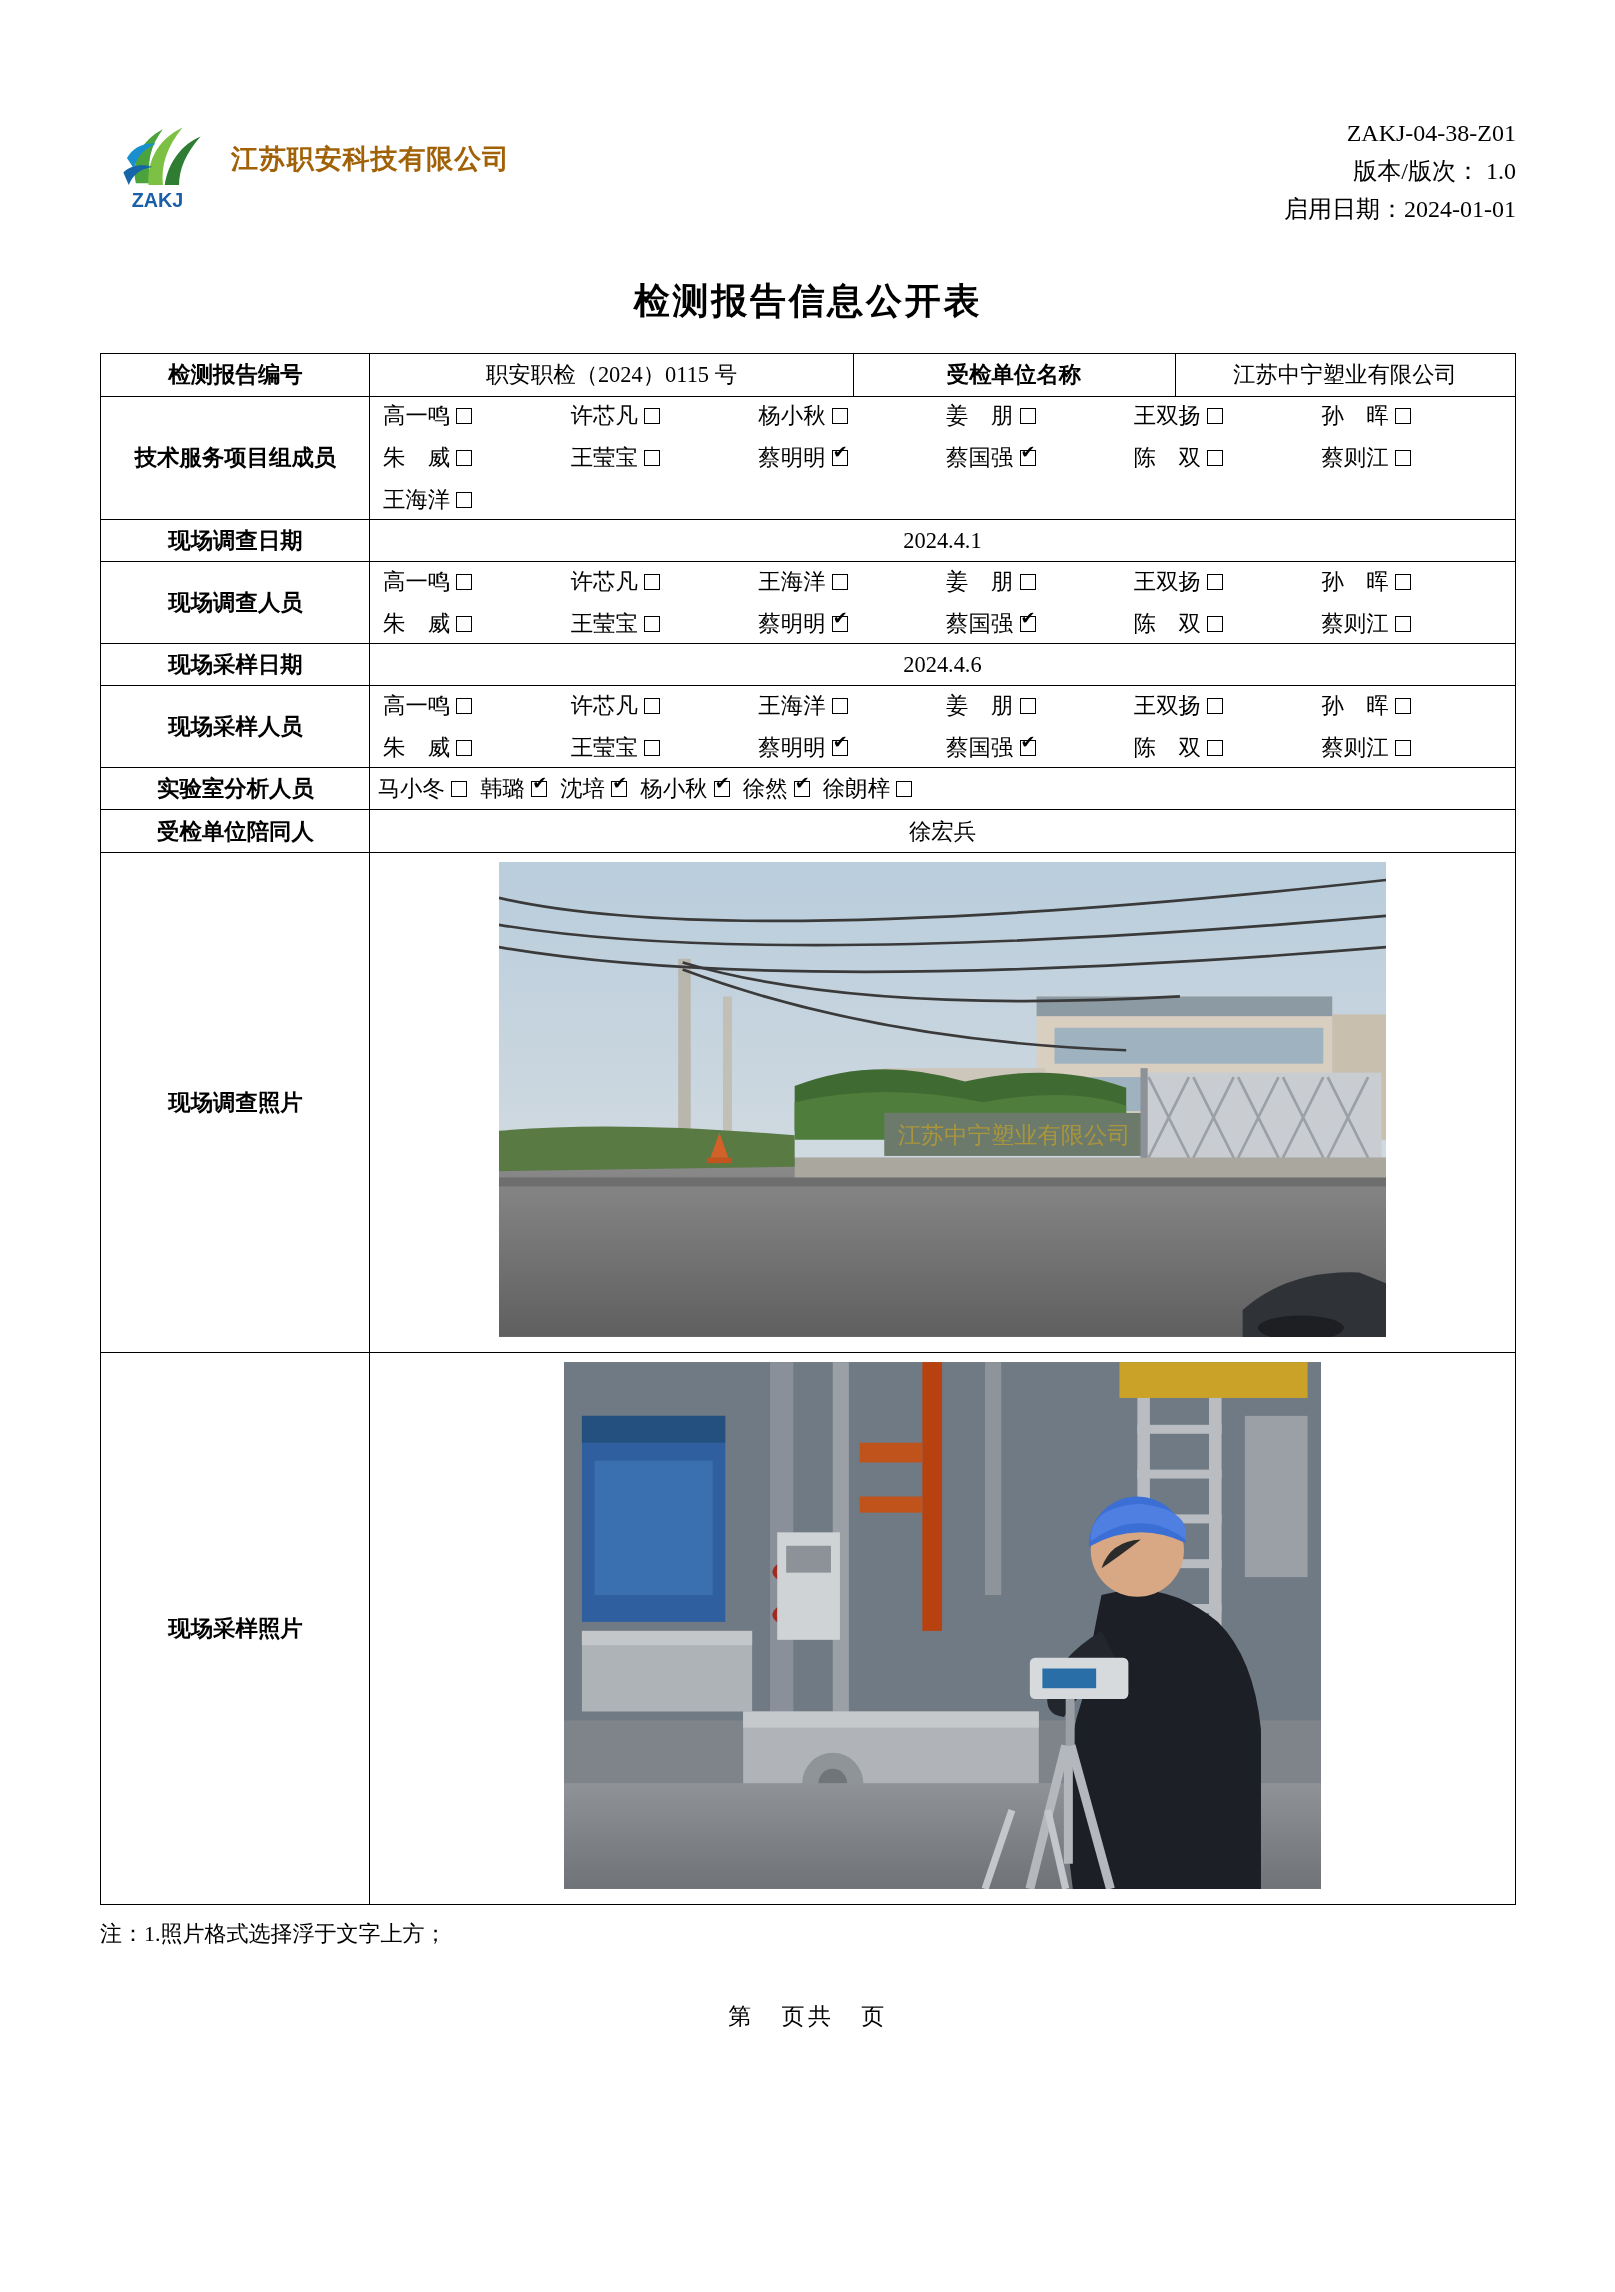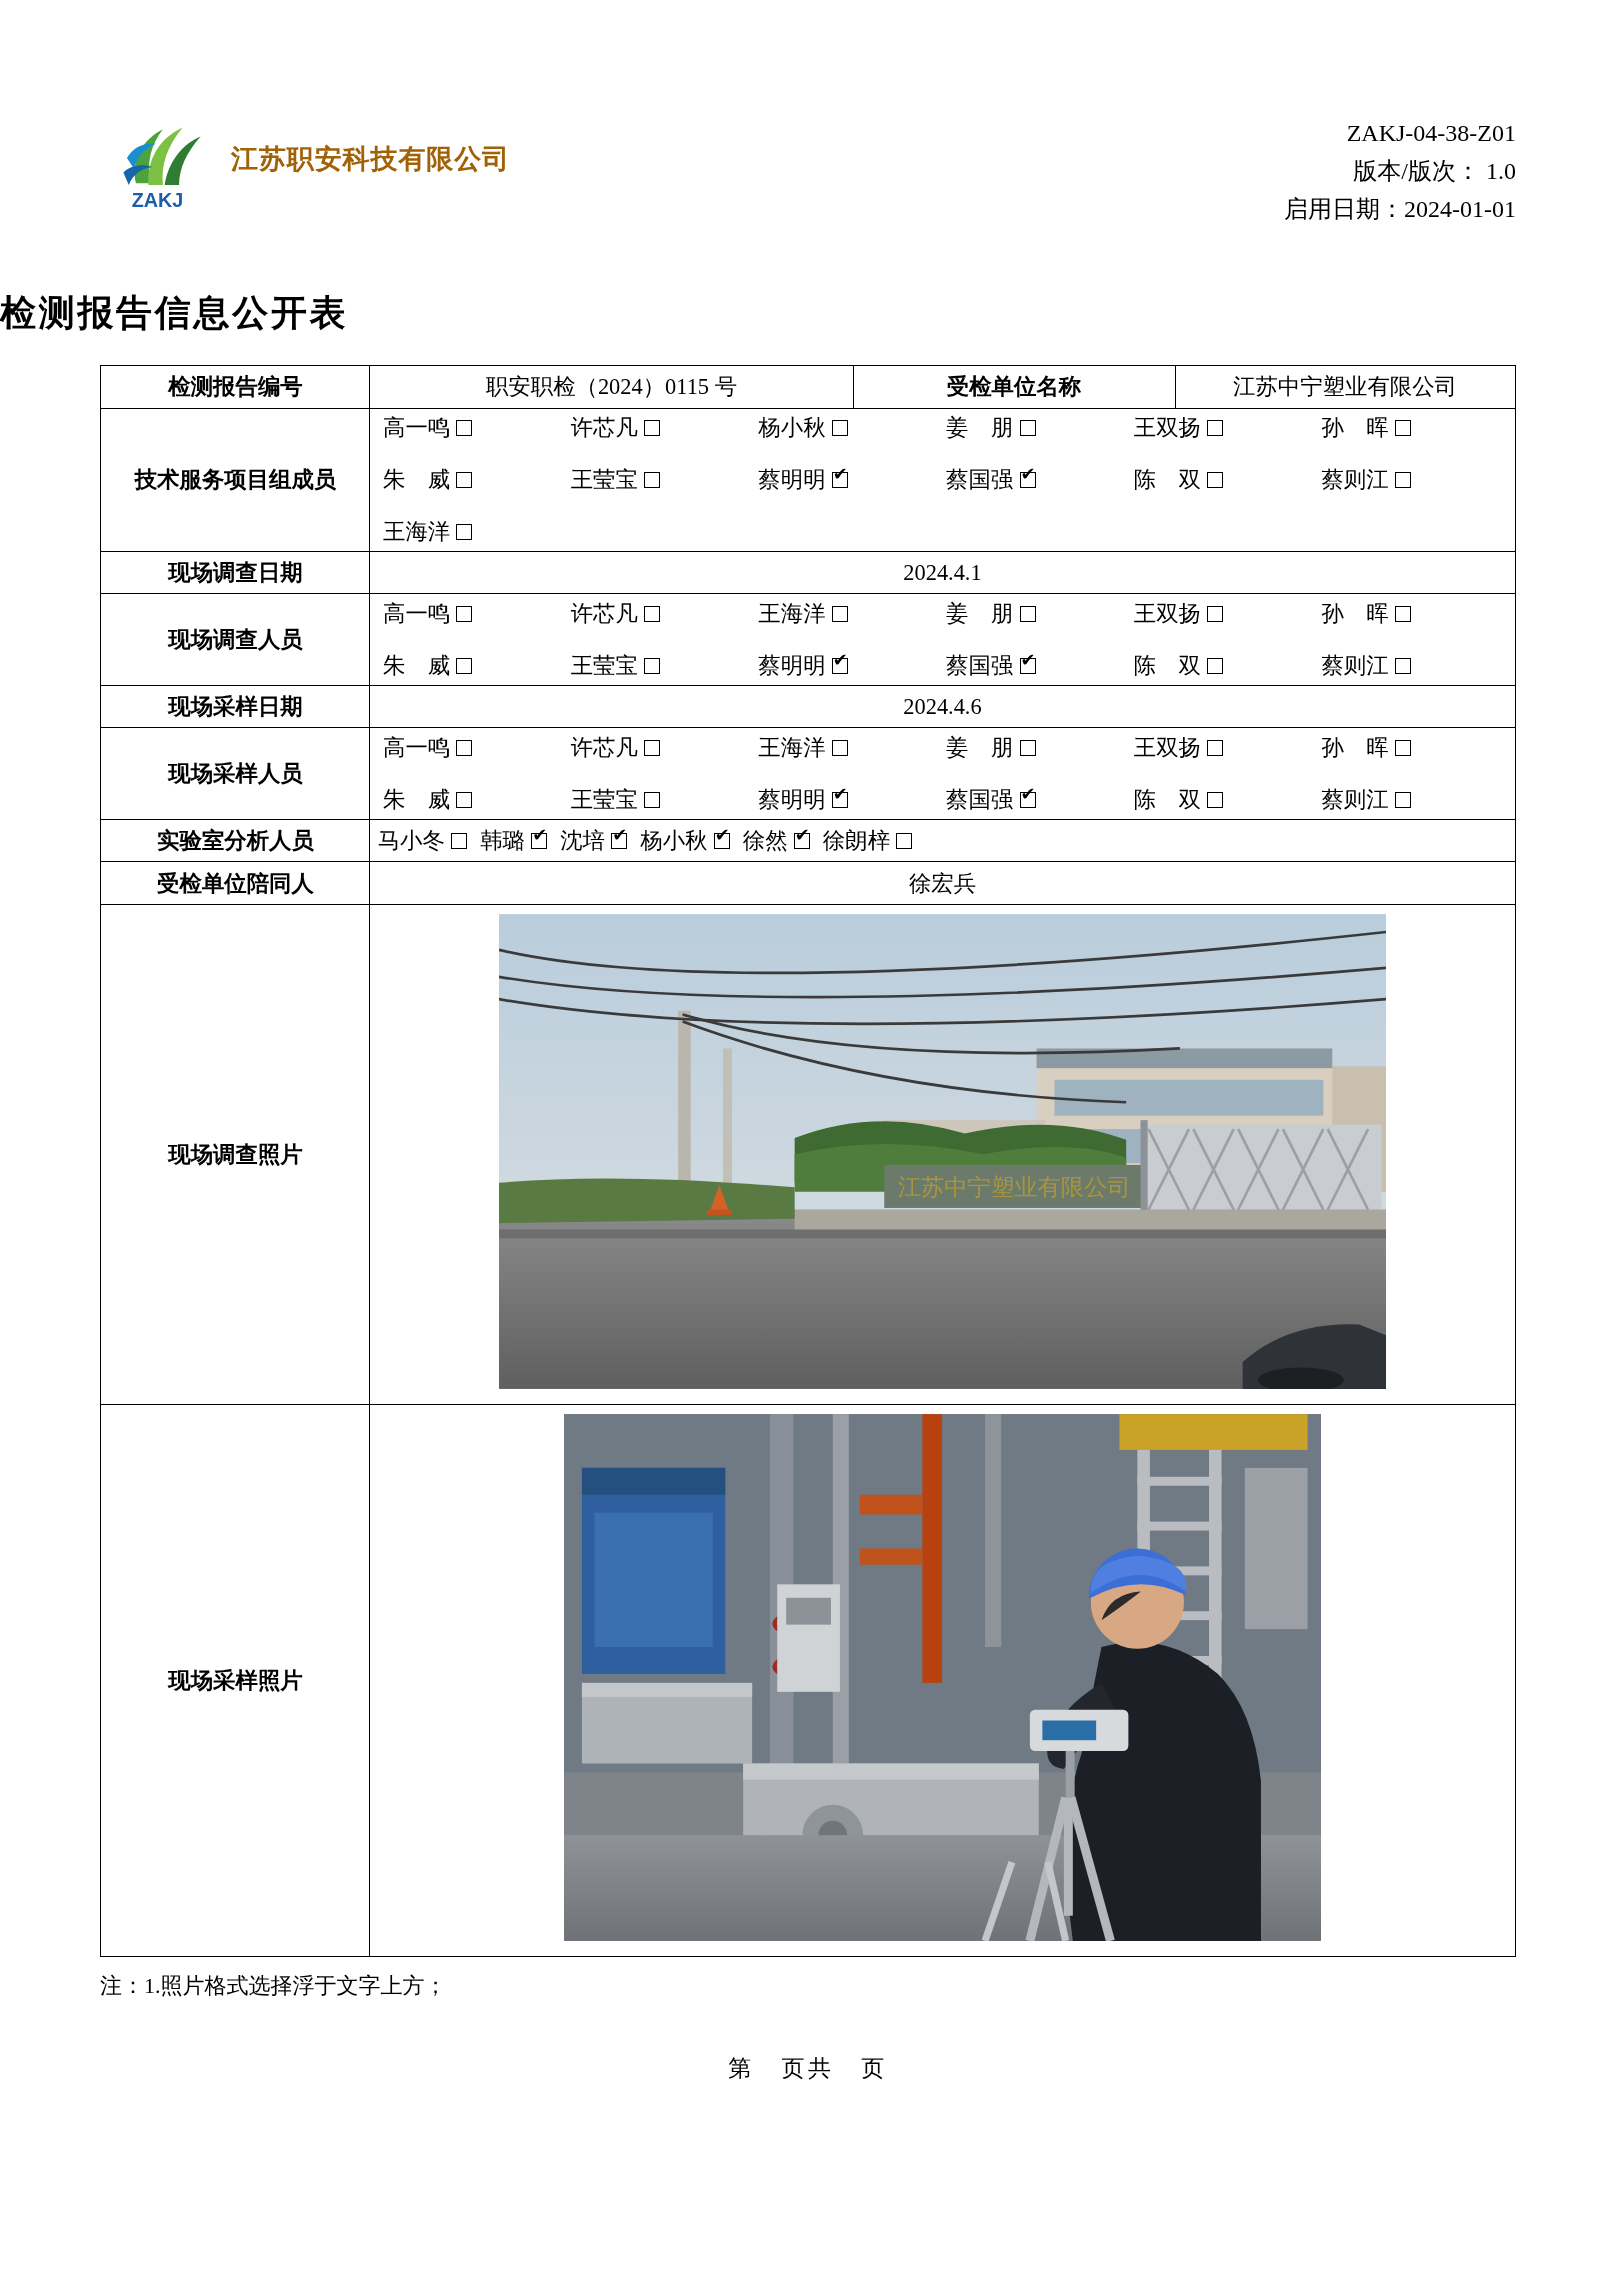--- a/index.html
+++ b/index.html
@@ -51,24 +51,25 @@
   .header-right {
     text-align: right;
     font-size: 24px;
     line-height: 1.58;
     padding-top: 9px;
   }
   .header-right div { white-space: nowrap; }
 
   
   .doc-title {
+    text-align: center;
     font-size: 36px;
     font-weight: bold;
     letter-spacing: 2.7px;
-    margin-top: 60px;
+    margin-top: 48px;
     margin-bottom: 27px;
     font-family: "Liberation Serif", "DejaVu Serif", serif;
   }
 
   
   table.main {
     border-collapse: collapse;
     width: 1415px;
     margin: 0 auto;
     table-layout: fixed;
@@ -109,21 +110,21 @@
     left: 0px;
     top: -7.2px;
     font-size: 18px;
     line-height: 18px;
     color: #000;
   }
   
   .pgrid {
     display: grid;
     grid-template-columns: 1fr 1fr 1fr 1fr 1fr 1fr;
-    row-gap: 21px;
+    row-gap: 11px;
     padding: 3.6px 5.4px 3.6px 12.5px;
   }
   .pgrid .person { justify-content: flex-start; }
   .labrow {
     display: flex;
     align-items: center;
     gap: 13px;
     padding-left: 7.2px;
   }
   

